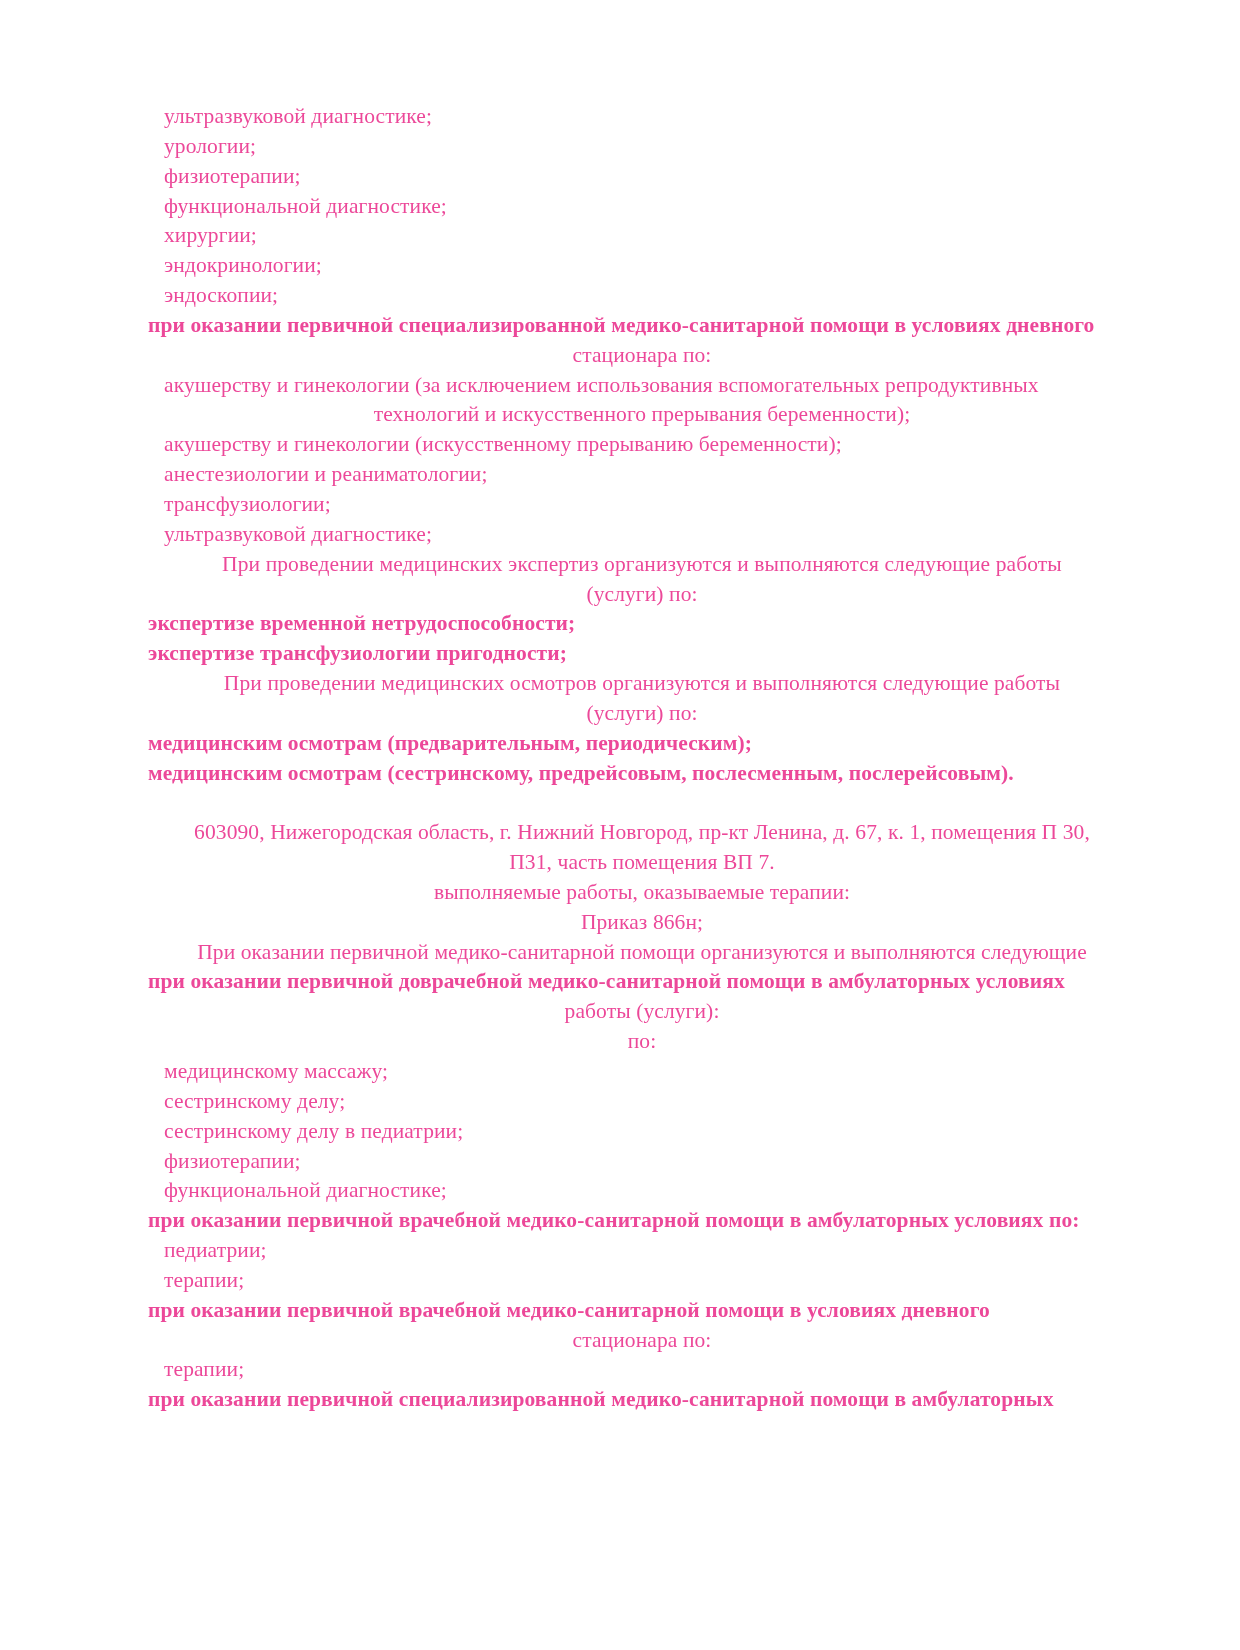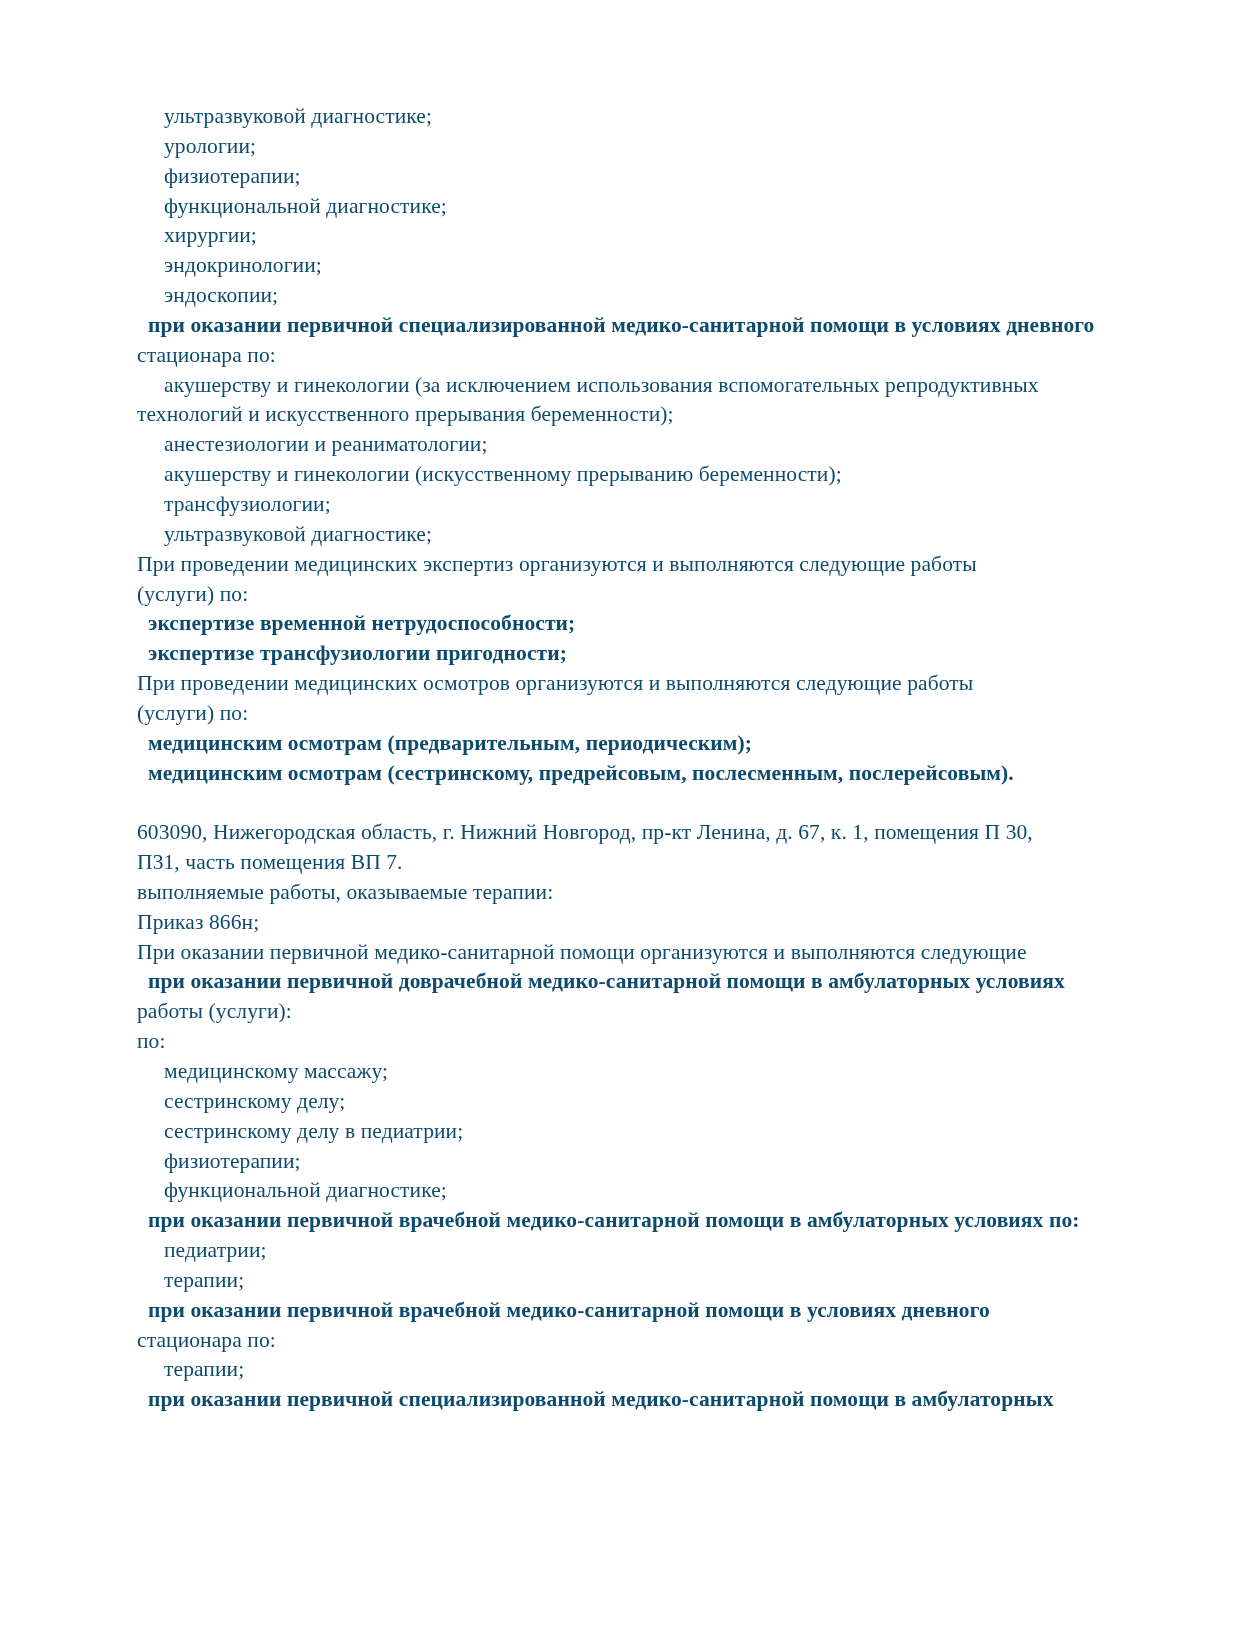--- a/index.html
+++ b/index.html
@@ -20,51 +20,51 @@
     top: 0;
     width: 1240px;
     height: 1650px;
     background: #ffffff;
   }
   .doc-text {
     position: absolute;
     left: 137px;
     top: 102px;
     width: 1010px;
-    color: #0c4a6e;
+    color: #ec4899;
     font-size: 21.5px;
     line-height: 29.85px;
     letter-spacing: 0.1px;
   }
   .line {
     white-space: nowrap;
     min-height: 29.85px;
   }
-  .indent-0 { padding-left: 0; }
+  .indent-0 { padding-left: 0; text-align: center; }
   .indent-1 { padding-left: 11px; font-weight: bold; }
   .indent-2 { padding-left: 27px; }
 </style>
 </head>
 <body>
 
 <div class="doc-page">
   <div class="doc-text">
       <div class="line indent-2">ультразвуковой диагностике;</div>
       <div class="line indent-2">урологии;</div>
       <div class="line indent-2">физиотерапии;</div>
       <div class="line indent-2">функциональной диагностике;</div>
       <div class="line indent-2">хирургии;</div>
       <div class="line indent-2">эндокринологии;</div>
       <div class="line indent-2">эндоскопии;</div>
       <div class="line indent-1">при оказании первичной специализированной медико-санитарной помощи в условиях дневного</div>
       <div class="line indent-0">стационара по:</div>
       <div class="line indent-2">акушерству и гинекологии (за исключением использования вспомогательных репродуктивных</div>
       <div class="line indent-0">технологий и искусственного прерывания беременности);</div>
+      <div class="line indent-2">акушерству и гинекологии (искусственному прерыванию беременности);</div>
       <div class="line indent-2">анестезиологии и реаниматологии;</div>
-      <div class="line indent-2">акушерству и гинекологии (искусственному прерыванию беременности);</div>
       <div class="line indent-2">трансфузиологии;</div>
       <div class="line indent-2">ультразвуковой диагностике;</div>
       <div class="line indent-0">При проведении медицинских экспертиз организуются и выполняются следующие работы</div>
       <div class="line indent-0">(услуги) по:</div>
       <div class="line indent-1">экспертизе временной нетрудоспособности;</div>
       <div class="line indent-1">экспертизе трансфузиологии пригодности;</div>
       <div class="line indent-0">При проведении медицинских осмотров организуются и выполняются следующие работы</div>
       <div class="line indent-0">(услуги) по:</div>
       <div class="line indent-1">медицинским осмотрам (предварительным, периодическим);</div>
       <div class="line indent-1">медицинским осмотрам (сестринскому, предрейсовым, послесменным, послерейсовым).</div>

